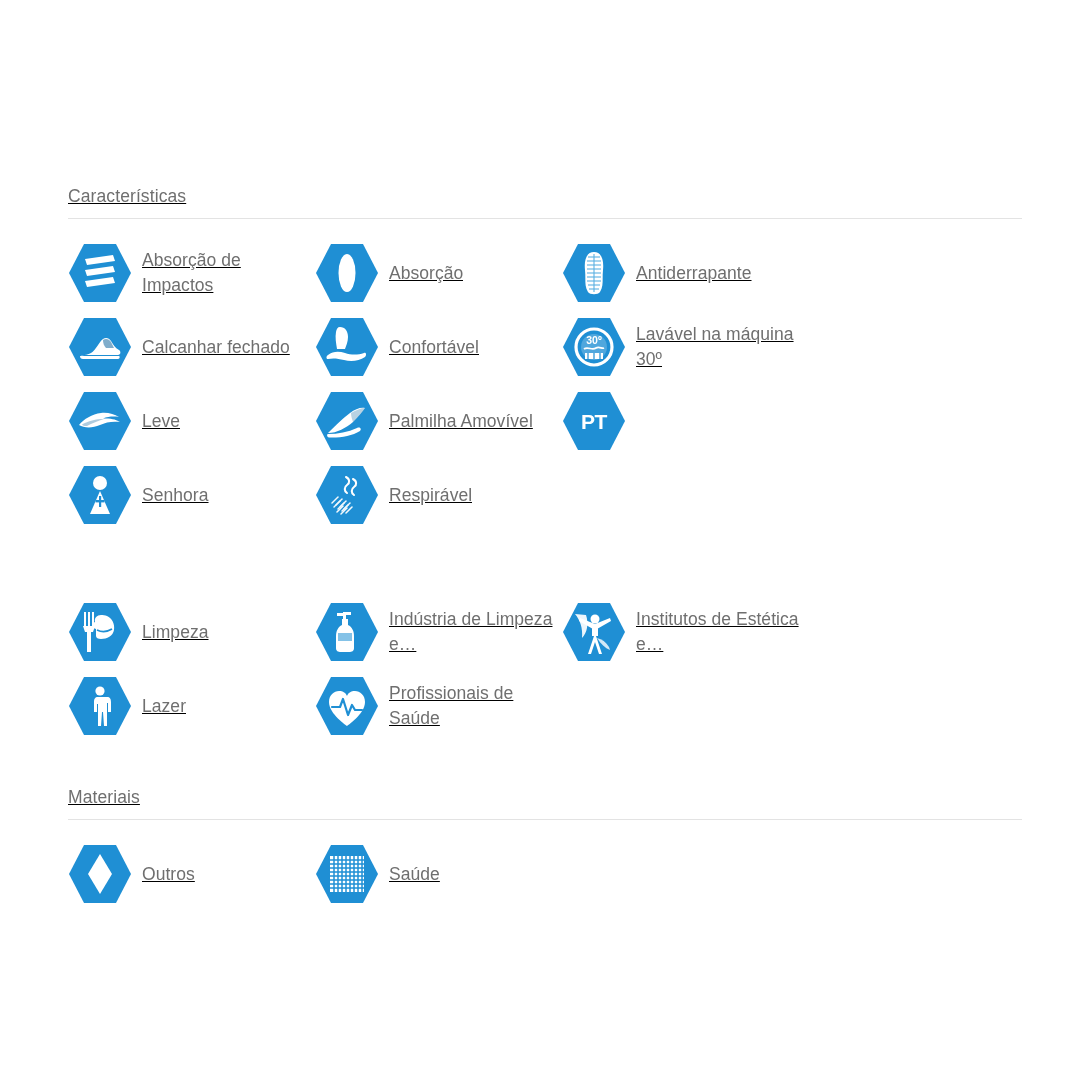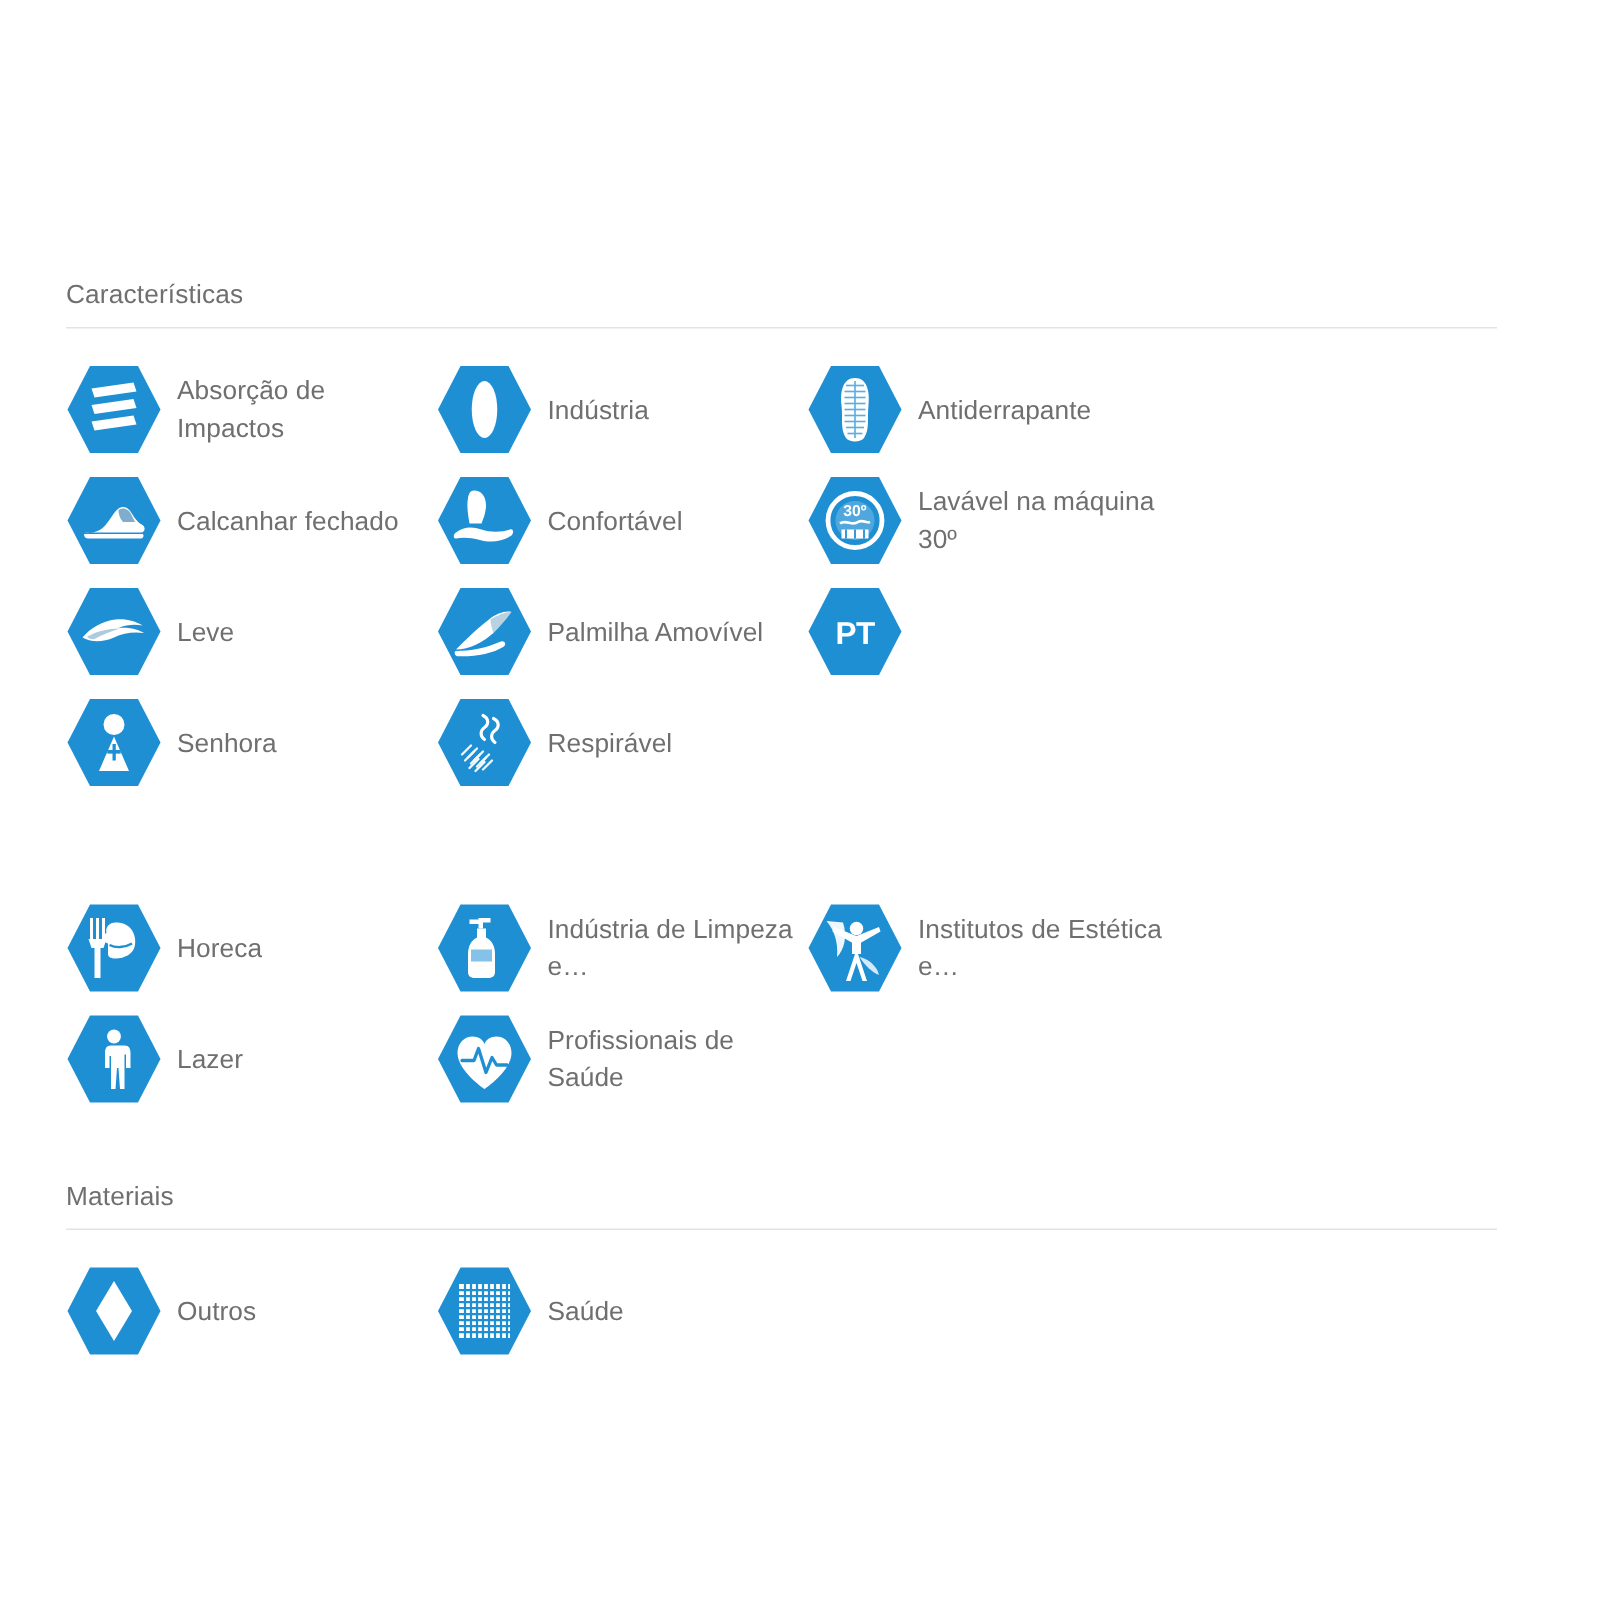--- a/index.html
+++ b/index.html
@@ -15,21 +15,22 @@
     -webkit-font-smoothing: antialiased;
     overflow: hidden;
   }
 
   .page {
     position: relative;
     width: 900px;
     height: 1080px;
     background: #ffffff;
     box-sizing: border-box;
-    padding: 0 44px;
+    padding: 0 68px;
+    text-decoration: underline;
   }
 
   .spacer-top { height: 186px; }
 
   
   .section { width: 954px; }
   .section-header {
     font-size: 17.5px;
     color: #6f6f6f;
     letter-spacing: 0.1px;
@@ -101,21 +102,21 @@
             <span class="item-label">Absorção de Impactos</span>
           </div>
           <div class="item">
             <span class="icon-wrap">
               <svg width="64" height="64" viewBox="0 0 64 64">
       <path d="M16,3 L48,3 L63,32 L48,61 L16,61 L1,32 Z" fill="#1f8fd4"></path>
       <g clip-path="url(#shape-)"></g>
       <ellipse cx="32" cy="32" rx="8.5" ry="19" fill="#fff"></ellipse>
     </svg>
             </span>
-            <span class="item-label">Indústria</span>
+            <span class="item-label">Absorção</span>
           </div>
           <div class="item">
             <span class="icon-wrap">
               <svg width="64" height="64" viewBox="0 0 64 64">
       <path d="M16,3 L48,3 L63,32 L48,61 L16,61 L1,32 Z" fill="#1f8fd4"></path>
       <g clip-path="url(#shape-)"></g>
       <g>
         <path d="M32,11 C40,11 42,20 41,29 C40,38 42,45 38,51 C36,54 28,54 26,51 C22,45 24,38 23,29 C22,20 24,11 32,11 Z" fill="#fff"></path>
         <g stroke="#3ea2dd" stroke-width="1.1" opacity="0.85">
           <line x1="26" y1="16" x2="38" y2="16"></line>
@@ -265,21 +266,21 @@
       <path d="M16,3 L48,3 L63,32 L48,61 L16,61 L1,32 Z" fill="#1f8fd4"></path>
       <g clip-path="url(#shape-)"></g>
       <g fill="#fff">
         <path d="M16,12 L18,12 L18,26 L16,26 Z M20,12 L22,12 L22,26 L20,26 Z M24,12 L26,12 L26,26 L24,26 Z"></path>
         <path d="M15,26 L27,26 L25,32 L23,32 L23,52 L19,52 L19,32 L17,32 Z"></path>
         <path d="M33,15 C29,15 26,18 27,22 C24,23 24,28 28,29 L28,36 C28,38 30,39 33,39 C39,39 45,36 46,30 C47,24 44,18 39,16 C37,15 35,15 33,15 Z"></path>
         <path d="M29,30 C33,32 39,32 44,29" fill="none" stroke="#1f8fd4" stroke-width="1.6"></path>
       </g>
     </svg>
             </span>
-            <span class="item-label">Horeca</span>
+            <span class="item-label">Limpeza</span>
           </div>
           <div class="item">
             <span class="icon-wrap">
               <svg width="64" height="64" viewBox="0 0 64 64">
       <path d="M16,3 L48,3 L63,32 L48,61 L16,61 L1,32 Z" fill="#1f8fd4"></path>
       <g clip-path="url(#shape-)"></g>
       <g fill="#fff">
         <path d="M28,12 L36,12 L36,15 L31,15 L31,19 L28,19 Z"></path>
         <path d="M22,13 L29,13 L29,16 L22,16 Z"></path>
         <path d="M27,19 L33,19 L33,25 C37,27 39,31 39,36 L39,48 C39,51 37,52 34,52 L26,52 C23,52 21,51 21,48 L21,36 C21,31 23,27 27,25 Z"></path>

